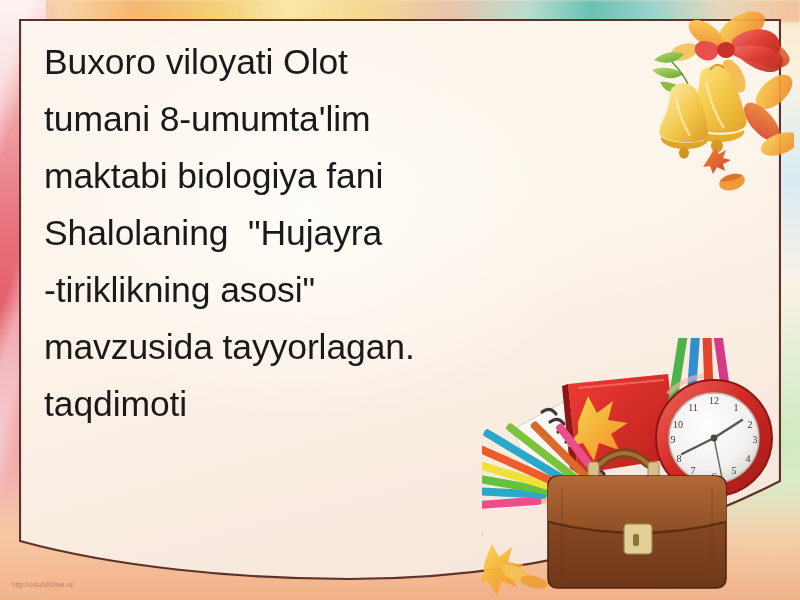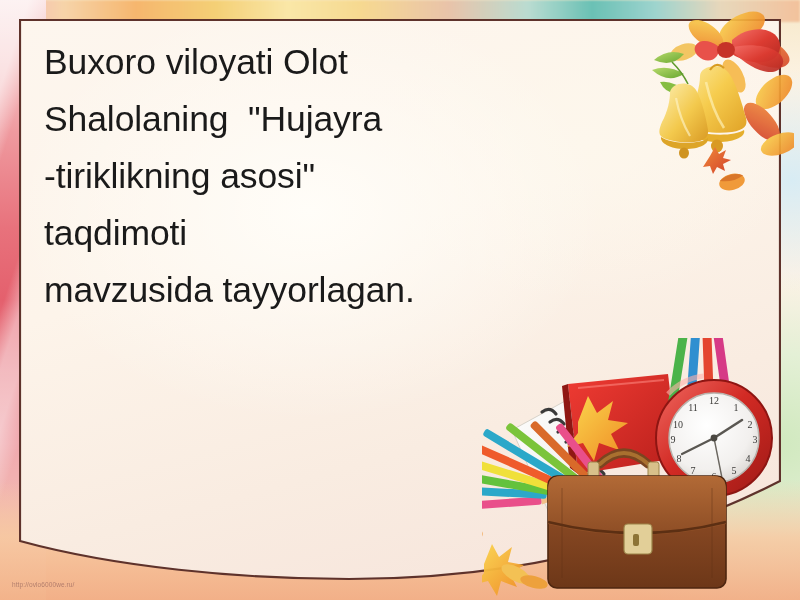--- a/index.html
+++ b/index.html
@@ -125,24 +125,26 @@
   <div class="bg-bottomwash"></div>
 
   <div class="panel"></div>
 
   <svg class="panel-curve-line" viewBox="0 0 762 562">
     <path d="M1,1 L761,1 L761,462 C620,534 470,560 330,560 C220,560 96,548 1,522 Z" fill="none" stroke="#5e322b" stroke-width="2.2"></path>
   </svg>
 
   <div class="title-block">
     <div class="title-line">Buxoro viloyati Olot</div>
+    <div class="title-line">tumani 8-umumta'lim</div>
+    <div class="title-line">maktabi biologiya fani</div>
     <div class="title-line">Shalolaning  "Hujayra</div>
     <div class="title-line">-tiriklikning asosi"</div>
+    <div class="title-line">mavzusida tayyorlagan.</div>
     <div class="title-line">taqdimoti</div>
-    <div class="title-line">mavzusida tayyorlagan.</div>
   </div>
 
   <svg class="deco deco-bells" viewBox="0 0 180 190">
     <defs>
       <linearGradient id="gBell" x1="0" y1="0" x2="1" y2="1">
         <stop offset="0%" stop-color="#fbe89a"></stop>
         <stop offset="45%" stop-color="#f6cc4e"></stop>
         <stop offset="100%" stop-color="#e0a226"></stop>
       </linearGradient>
       <linearGradient id="gBell2" x1="0" y1="0" x2="1" y2="1">

